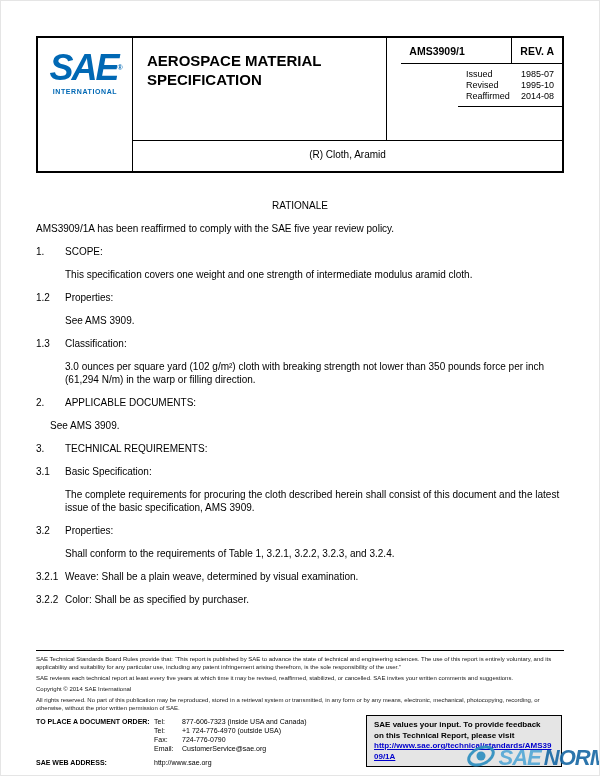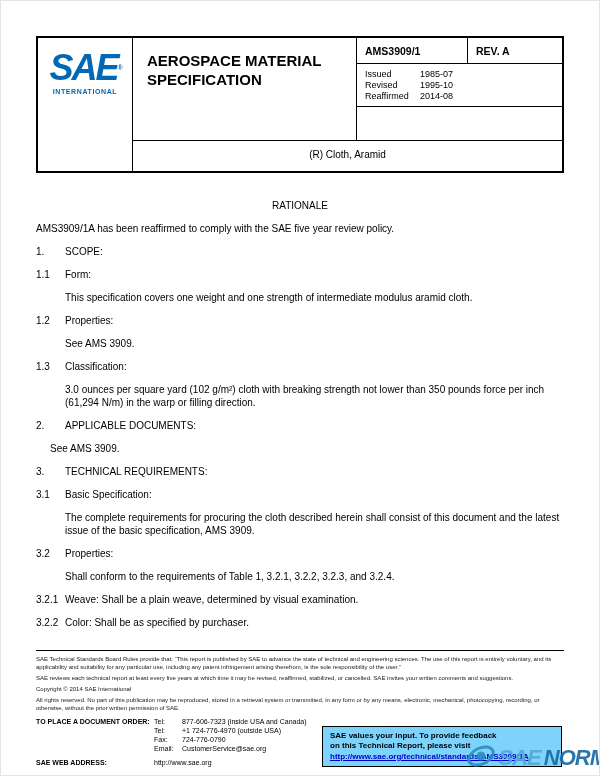--- a/index.html
+++ b/index.html
@@ -12,21 +12,21 @@
 
   
   .header { position:absolute; left:35px; right:35px; top:35px; border:2px solid #000; display:flex; }
   .logo-cell { width:95px; border-right:1px solid #000; padding-top:12px; text-align:center; }
   .logo-brand { font-size:36px; font-weight:bold; font-style:italic; color:#0068b4; letter-spacing:-2px; line-height:36px; }
   .logo-reg { font-size:7px; vertical-align:top; color:#0068b4; font-style:normal; }
   .logo-sub { font-size:7px; font-weight:bold; color:#0068b4; letter-spacing:0.6px; margin-top:2px; }
   .header-right { flex:1; display:flex; flex-direction:column; }
   .header-top { display:flex; height:102px; }
   .title-cell { flex:1; padding:13px 4px 0 14px; font-weight:bold; font-size:15px; line-height:19px; }
-  .rev-block { width:206px; border-left:1px solid #000; display:flex; flex-direction:column; }
+  .rev-block { width:176px; border-left:1px solid #000; display:flex; flex-direction:column;align-items:flex-end; }
   .rev-row { display:flex; border-bottom:1px solid #000; }
   .doc-number { width:110px; padding:7px 8px 6px; font-weight:bold; font-size:10.5px; }
   .rev-a { flex:1; border-left:1px solid #000; padding:7px 8px 6px; font-weight:bold; font-size:10.5px; }
   .dates { border-bottom:1px solid #000; padding:5px 8px 4px; font-size:9px; }
   .date-row { display:flex; line-height:11px; }
   .date-label { width:55px; }
   .superseding { padding:6px 8px; font-size:9px; flex:1; }
   .spec-title { border-top:1px solid #000; text-align:center; font-size:10px; line-height:14px; padding:7px 6px 9px; }
 
   
@@ -45,22 +45,22 @@
   .legal div { margin-bottom:3px; }
   .order { margin-top:5px; font-size:7px; line-height:9px; position:relative; min-height:52px; }
   .order-grid { display:flex; }
   .order-label { font-weight:bold; width:118px; flex-shrink:0; }
   .contact-col { width:180px; }
   .contact-row { display:flex; }
   .c-label { width:28px; flex-shrink:0; }
   .web-row { display:flex; margin-top:5px; }
   .web-label { font-weight:bold; width:118px; flex-shrink:0; }
   .feedback {
-    position:absolute; right:2px; bottom:2px; width:240px; border:1px solid #000;
-    background:#7dd3fc; padding:4px 7px; font-size:8px; line-height:10.5px; font-weight:bold;
+    position:absolute; right:2px; bottom:2px; width:196px; border:1px solid #000;
+    background:#e5e5e5; padding:4px 7px; font-size:8px; line-height:10.5px; font-weight:bold;
   }
   .f-link { color:#0000cc; text-decoration:underline; font-weight:bold; cursor:pointer; word-break:break-all; }
 
   
   .watermark {
     position:absolute; right:-8px; bottom:0px; display:flex; align-items:center;
     opacity:0.92; z-index:5;
   }
   .wm-swirl { margin-right:3px; display:inline-block; }
   .wm-text { font-style:italic; font-weight:bold; font-size:22px; letter-spacing:-1px; white-space:nowrap; }
@@ -111,24 +111,20 @@
   </div>
 
   <div class="doc-body">
     <div class="rationale-h blk">RATIONALE</div>
     <div class="blk">AMS3909/1A has been reaffirmed to comply with the SAE five year review policy.</div>
 
     <div class="blk sec">
       <span class="num">1.</span>
       <span class="txt">SCOPE:</span>
     </div>
-    <div class="blk sec">
-      <span class="num">1.1</span>
-      <span class="txt">Form:</span>
-    </div>
     <div class="blk ind">This specification covers one weight and one strength of intermediate modulus aramid cloth.</div>
     <div class="blk sec">
       <span class="num">1.2</span>
       <span class="txt">Properties:</span>
     </div>
     <div class="blk ind">See AMS 3909.</div>
     <div class="blk sec">
       <span class="num">1.3</span>
       <span class="txt">Classification:</span>
     </div>

